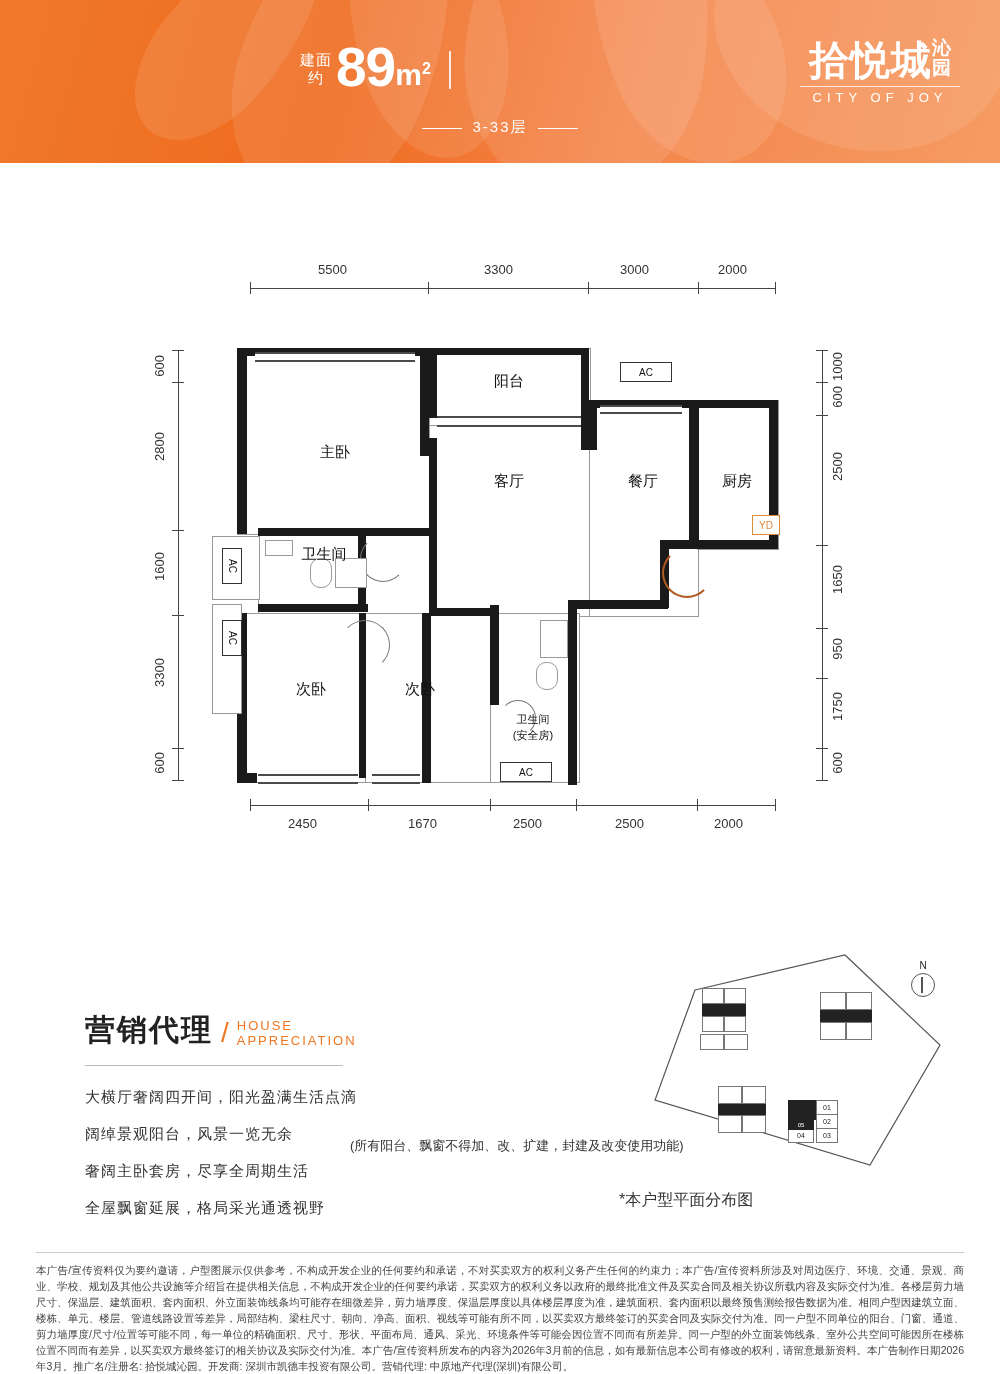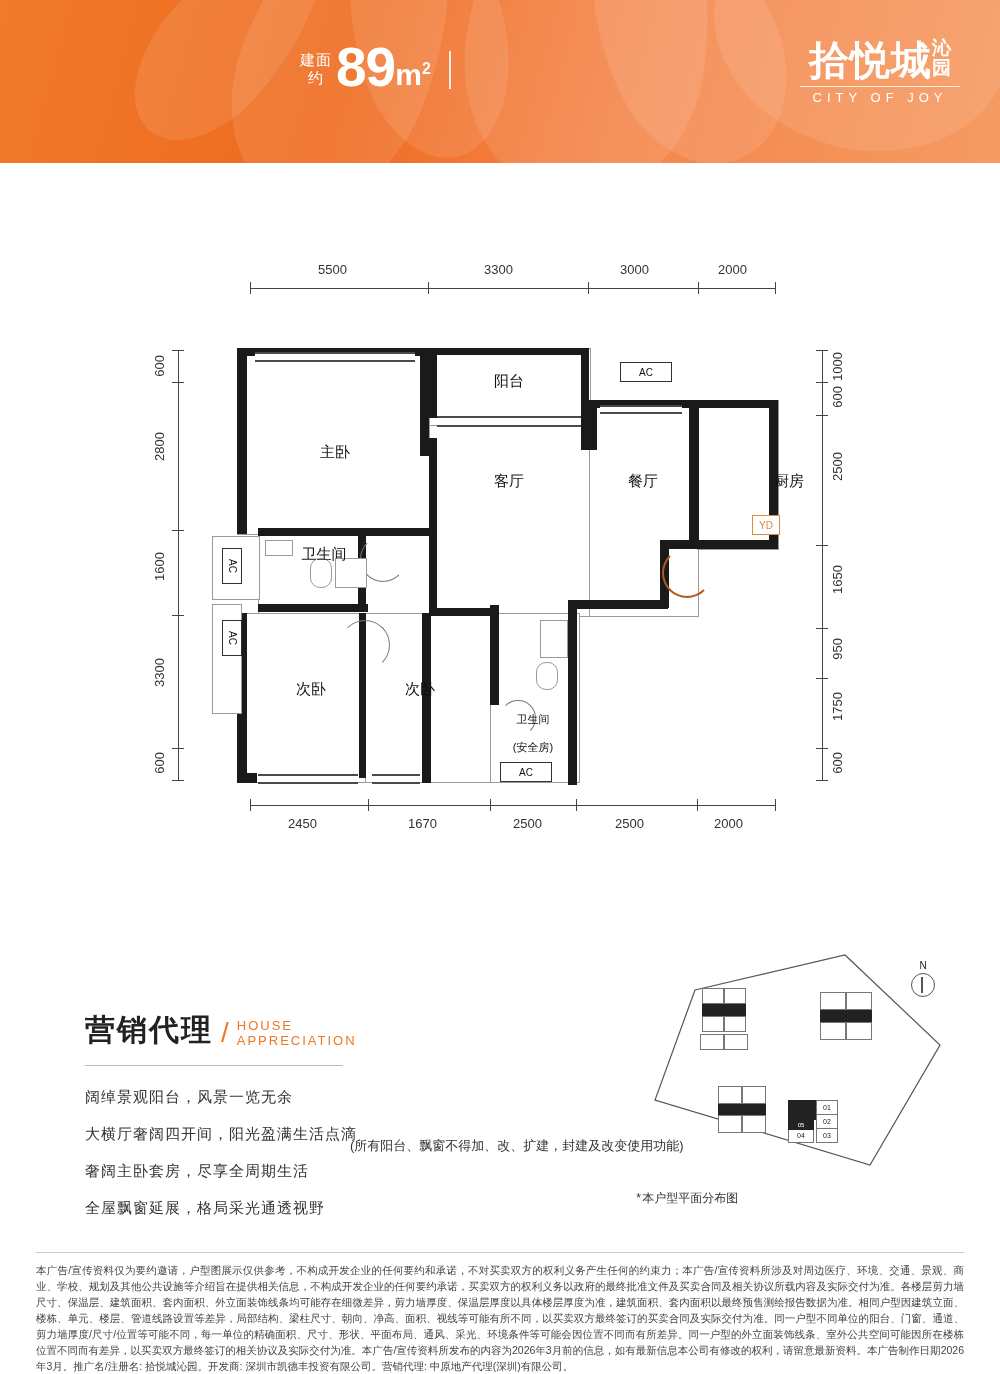--- a/index.html
+++ b/index.html
@@ -87,21 +87,21 @@
   .appr-cn{font-size:30px;font-weight:bold;color:#222;letter-spacing:2px;}
   .appr-slash{font-size:28px;color:#ef7722;margin:0 8px 2px 8px;}
   .appr-en{font-size:13px;color:#ef7722;letter-spacing:2px;line-height:15px;margin-bottom:3px;}
   .appr-rule{position:absolute;left:85px;top:1065px;width:258px;height:1px;background:#bbb;}
   .appr-list{position:absolute;left:85px;top:1088px;width:420px;}
   .appr-list li{list-style:none;font-size:15px;color:#333;margin:0 0 18px 0;letter-spacing:1px;}
   .appr-list{padding:0;margin:0;}
 
   
   .sitemap{position:absolute;left:640px;top:950px;width:310px;height:230px;}
-  .sitecap{position:absolute;left:635px;top:1190px;font-size:12px;color:#333;font-family:Liberation Mono, monospace;}
+  .sitecap{position:absolute;left:619px;top:1190px;font-size:16px;color:#333;}
   .compass{position:absolute;right:10px;top:10px;width:34px;height:40px;text-align:center;font-size:10px;}
   .compass .circ{width:22px;height:22px;border:1px solid #555;border-radius:50%;margin:2px auto 0;position:relative;}
   .compass .circ:after{content:"";position:absolute;left:9px;top:3px;width:2px;height:16px;background:#555;}
   .bld{position:absolute;border:1px solid #777;background:#fff;}
   .bld.dark{background:#222;border-color:#222;}
 
   
   .disc{
     position:absolute;left:36px;top:1262px;width:928px;
     font-size:10.5px;line-height:16px;color:#444;text-align:justify;
@@ -124,20 +124,23 @@
       <div>建面</div>
       <div>约</div>
     </div>
     <div class="area-num">89</div>
     <div class="area-unit">
       <span>m</span><sup>2</sup>
     </div>
     <div class="divider-v"></div>
   </div>
 
+  <div class="floor-line">
+    <span class="dash"></span><span>3-33层</span><span class="dash"></span>
+  </div>
 
   <div class="logo">
     <div class="logo-cn">
       <span>拾悦城</span><span class="small"><span>沁</span><br><span>园</span></span>
     </div>
     <div class="logo-rule"></div>
     <div class="logo-en">CITY OF JOY</div>
   </div>
 </div>
 
@@ -258,42 +261,42 @@
   <div class="roombox" style="left:265px;top:340px;width:26px;height:14px;"></div>
   <div class="roombox" style="left:310px;top:358px;width:20px;height:28px;border-radius:10px;"></div>
   <div class="roombox" style="left:335px;top:358px;width:30px;height:28px;"></div>
   <div class="roombox" style="left:540px;top:420px;width:26px;height:36px;"></div>
   <div class="roombox" style="left:536px;top:462px;width:20px;height:26px;border-radius:10px;"></div>
 
   <div class="label" style="left:300px;top:243px;width:70px;">主卧</div>
   <div class="label" style="left:474px;top:172px;width:70px;">阳台</div>
   <div class="label" style="left:474px;top:272px;width:70px;">客厅</div>
   <div class="label" style="left:608px;top:272px;width:70px;">餐厅</div>
-  <div class="label" style="left:734px;top:272px;width:70px;text-align:right;">厨房</div>
+  <div class="label" style="left:702px;top:272px;width:70px;">厨房</div>
   <div class="label" style="left:284px;top:345px;width:80px;">卫生间</div>
   <div class="label" style="left:276px;top:480px;width:70px;">次卧</div>
   <div class="label" style="left:385px;top:480px;width:70px;">次卧</div>
   <div class="label small" style="left:488px;top:512px;width:90px;">卫生间</div>
-  <div class="label small" style="left:488px;top:528px;width:90px;margin-top:12px;">(安全房)</div>
+  <div class="label small" style="left:488px;top:528px;width:90px;">(安全房)</div>
 
   <div class="note">(所有阳台、飘窗不得加、改、扩建，封建及改变使用功能)</div>
 </div>
 
 <div class="appr-title">
   <span class="appr-cn">营销代理</span>
   <span class="appr-slash">/</span>
   <span class="appr-en">
     <span>HOUSE</span><br>
     <span>APPRECIATION</span>
   </span>
 </div>
 <div class="appr-rule"></div>
 <ul class="appr-list">
+  <li>大横厅奢阔四开间，阳光盈满生活点滴</li>
   <li>阔绰景观阳台，风景一览无余</li>
-  <li>大横厅奢阔四开间，阳光盈满生活点滴</li>
   <li>奢阔主卧套房，尽享全周期生活</li>
   <li>全屋飘窗延展，格局采光通透视野</li>
 </ul>
 
 <div class="sitemap">
   <svg width="310" height="230" style="position:absolute;left:0;top:0;">
     <polygon points="55,40 205,5 300,95 230,215 15,150" fill="none" stroke="#555" stroke-width="1.2"></polygon>
   </svg>
   <div class="compass">
     <div>N</div>

